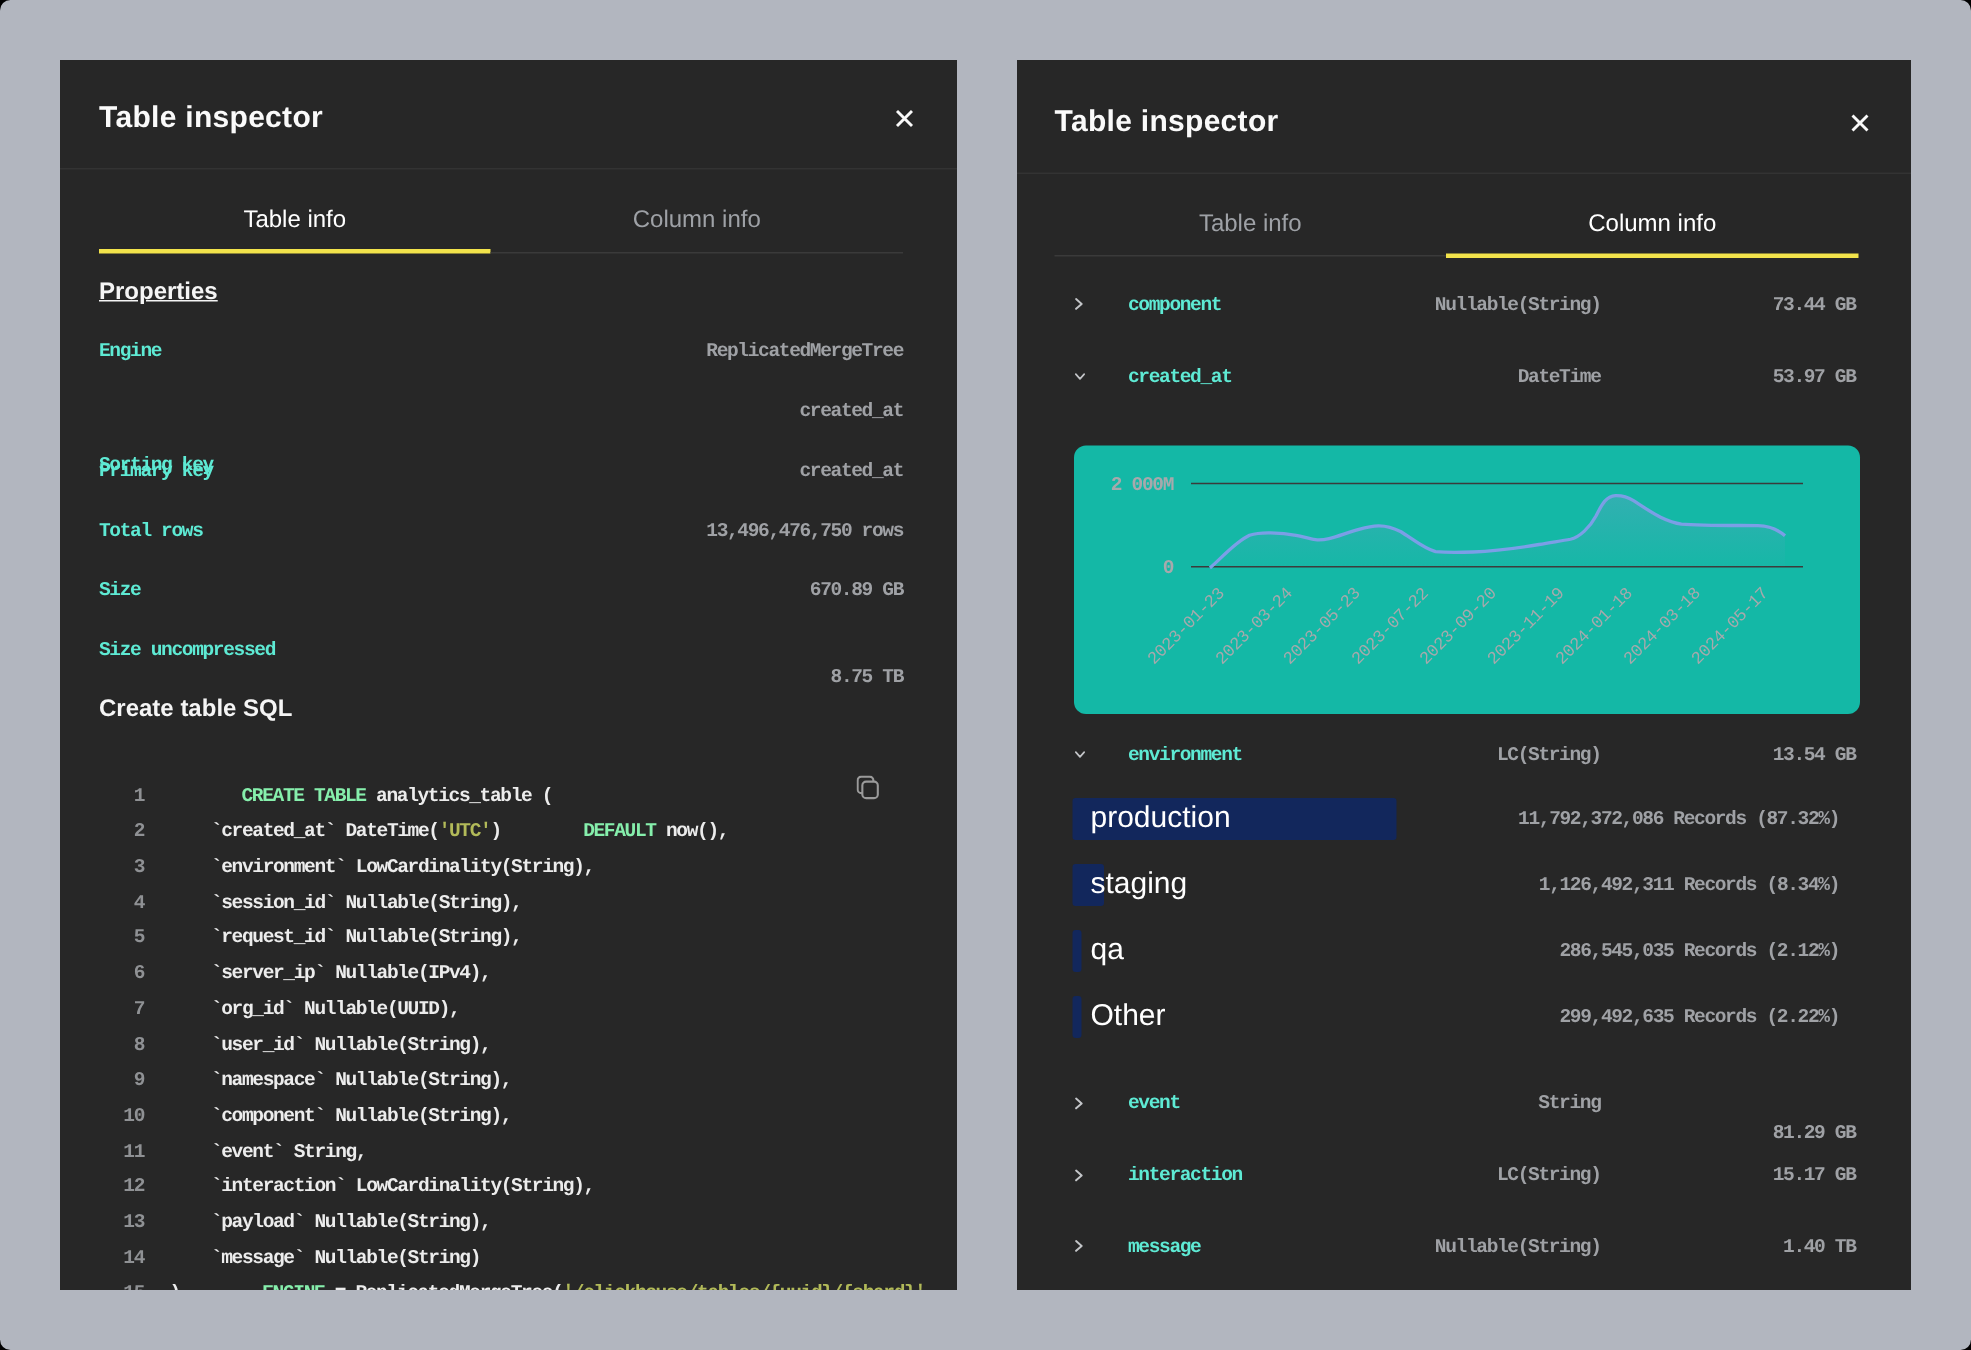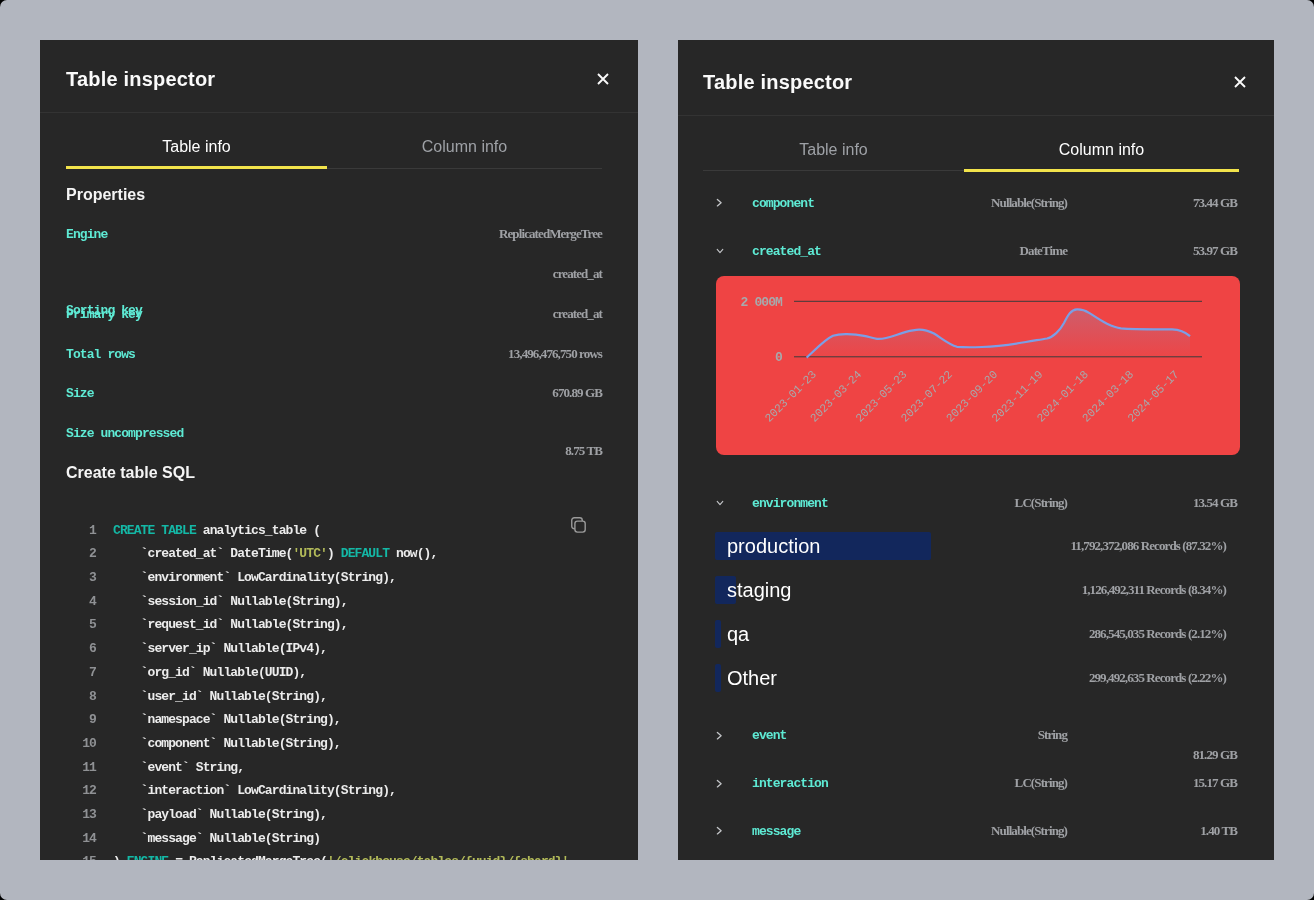--- a/index.html
+++ b/index.html
@@ -12,47 +12,47 @@
   .vc{transform:translateY(-50%);white-space:nowrap;}
   .title{font-size:20px;font-weight:bold;color:#fafafa;letter-spacing:.2px;}
   .hdrline{position:absolute;left:0;width:100%;height:1px;background:#333333;}
   .tabtxt{font-size:16px;color:#fff;}
   .tabtxt.inactive{color:#9ea1a6;}
   .ytab{position:absolute;height:3px;background:#f2e34b;}
   .gtab{position:absolute;height:1px;background:#3a3a3a;}
   .h2{font-size:16px;font-weight:bold;color:#f5f5f5;}
   .mono{font-family:"Liberation Mono", monospace;font-size:13px;letter-spacing:-0.9px;font-weight:bold;}
   .mlabel{color:#5eead4;}
-  .mval{color:#9fa1a5;font-family:Liberation Serif, serif;}
+  .mval{color:#9fa1a5;}
   pre{margin:0;font-family:"Liberation Mono", monospace;font-size:13px;letter-spacing:-0.9px;line-height:23.7px;font-weight:bold;}
-  .kw{color:#14b8a6;}
+  .kw{color:#86efac;margin-left:48px;}
   .str{color:#b2ba59;}
   .lnum{color:#8f9194;text-align:right;}
   .code{color:#ececec;}
-  .chartbox{position:absolute;left:38px;top:236px;width:524px;height:179px;background:#ef4444;border-radius:8px;}
+  .chartbox{position:absolute;left:38px;top:257px;width:524px;height:179px;background:#14b8a6;border-radius:8px;}
   .bar{position:absolute;background:#12275c;border-radius:2px;height:28px;}
   .barlabel{font-size:20px;color:#fff;}
 </style>
 </head>
 <body>
 <div class="stage">
 
   <div class="panel p-left">
     <div class="abs vc title" style="left:26px;top:39px;">Table inspector</div>
     <svg class="abs" style="left:556px;top:32px;" width="14" height="14" viewBox="0 0 14 14">
       <path d="M2 2 L12 12 M12 2 L2 12" stroke="#fafafa" stroke-width="1.9"></path>
     </svg>
     <div class="hdrline" style="top:72px;"></div>
 
     <div class="abs vc tabtxt" style="left:26px;width:261px;top:107px;text-align:center;">Table info</div>
     <div class="abs vc tabtxt inactive" style="left:287px;width:275px;top:107px;text-align:center;">Column info</div>
     <div class="ytab" style="left:26px;width:261px;top:125.5px;"></div>
     <div class="gtab" style="left:287px;width:275px;top:127.5px;"></div>
 
-    <div class="abs vc h2" style="left:26px;top:155px;">Properties</div>
+    <div class="abs vc h2" style="left:26px;top:155px;text-decoration:underline;">Properties</div>
 
     <div class="abs vc mono mlabel" style="left:26px;top:194px;">Engine</div>
     <div class="abs vc mono mval" style="right:36px;top:194px;">ReplicatedMergeTree</div>
     <div class="abs vc mono mlabel" style="left:26px;top:234px;margin-top:36px;">Sorting key</div>
     <div class="abs vc mono mval" style="right:36px;top:234px;">created_at</div>
     <div class="abs vc mono mlabel" style="left:26px;top:273.5px;">Primary key</div>
     <div class="abs vc mono mval" style="right:36px;top:273.5px;">created_at</div>
     <div class="abs vc mono mlabel" style="left:26px;top:313.5px;">Total rows</div>
     <div class="abs vc mono mval" style="right:36px;top:313.5px;">13,496,476,750 rows</div>
     <div class="abs vc mono mlabel" style="left:26px;top:353px;">Size</div>

